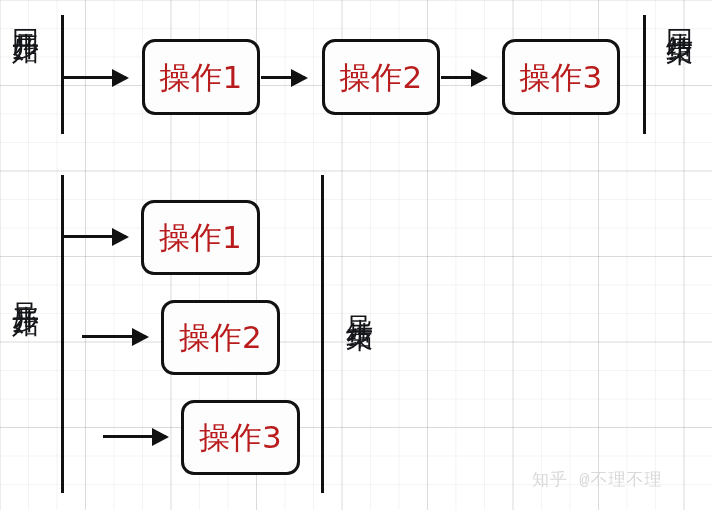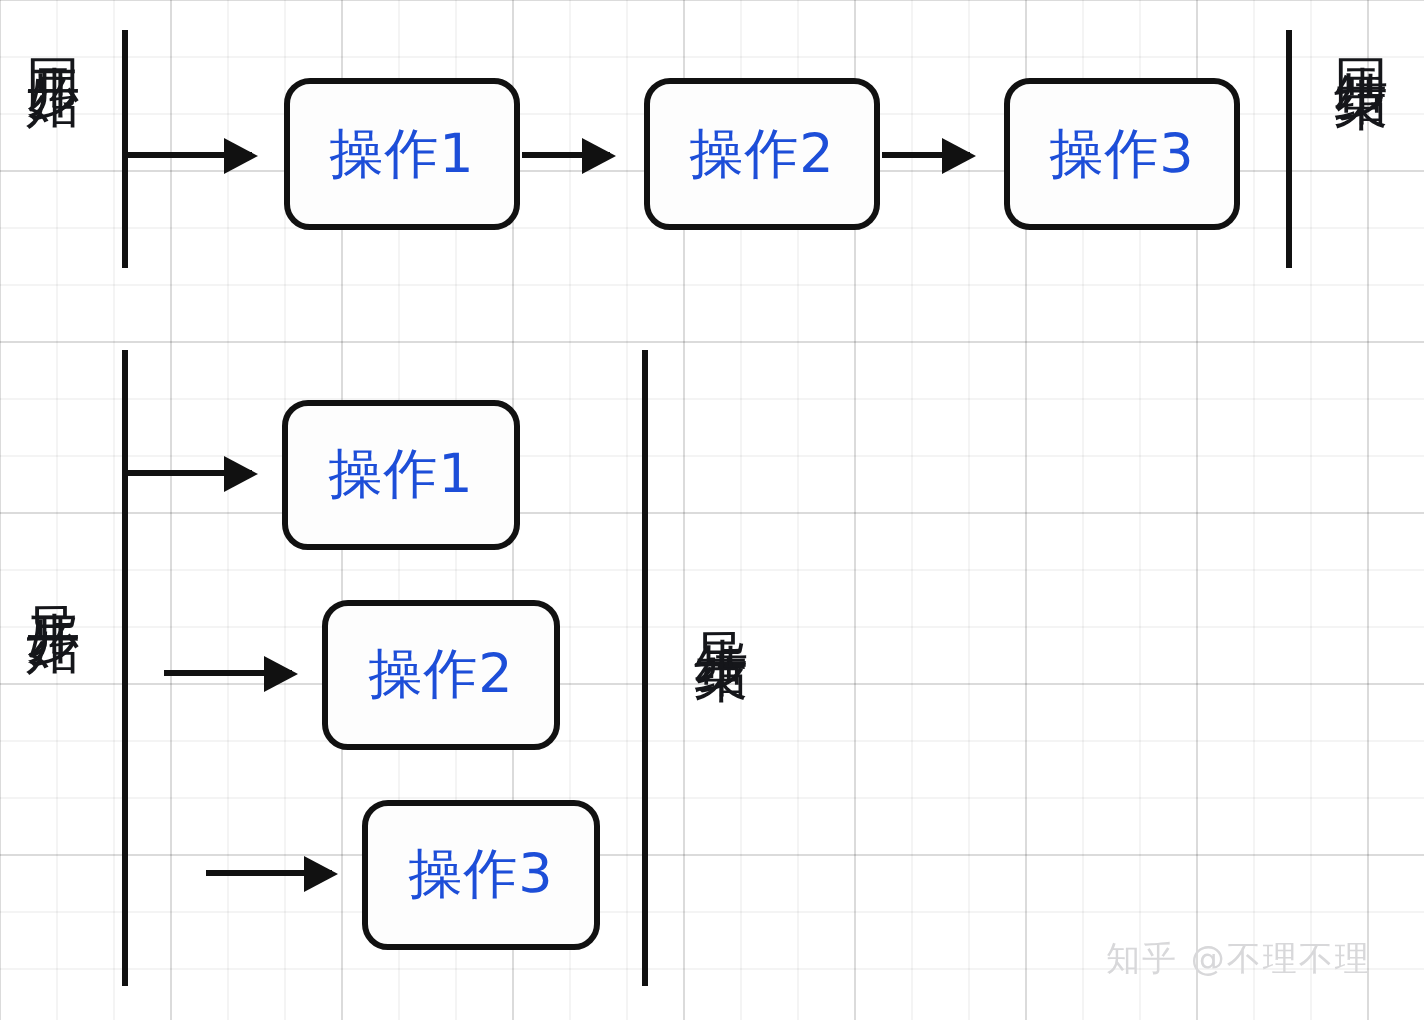--- a/index.html
+++ b/index.html
@@ -33,23 +33,23 @@
     position: absolute;
     box-sizing: border-box;
     background: #fdfdfd;
     border: 3px solid #111111;
     border-radius: 13px;
     display: flex;
     align-items: center;
     justify-content: center;
   }
   .op-label {
-    font-size: 27px;
+    font-size: 31px;
     line-height: 1;
-    color: #1d4ed8;
+    color: #b91c1c;
     letter-spacing: 0.5px;
     white-space: nowrap;
   }
 
   
   .bar {
     position: absolute;
     width: 3px;
     background: #111111;
   }
@@ -145,15 +145,15 @@
   <div class="arrow" style="left:103px; top:435px; width:63px;"></div>
 
   <div class="op-box" style="left:181px; top:400px; width:119px; height:75px;">
     <span class="op-label">操作3</span>
   </div>
 
   <div class="bar" style="left:321px; top:175px; height:318px;"></div>
 
   <div class="v-label" style="left:344px; top:294px;">异步结束</div>
 
-  <div class="watermark" style="left:553px; top:468px;">知乎 @不理不理</div>
+  <div class="watermark" style="left:532px; top:468px;font-family:Liberation Mono, monospace;">知乎 @不理不理</div>
 
 </div>
 
 </body></html>

